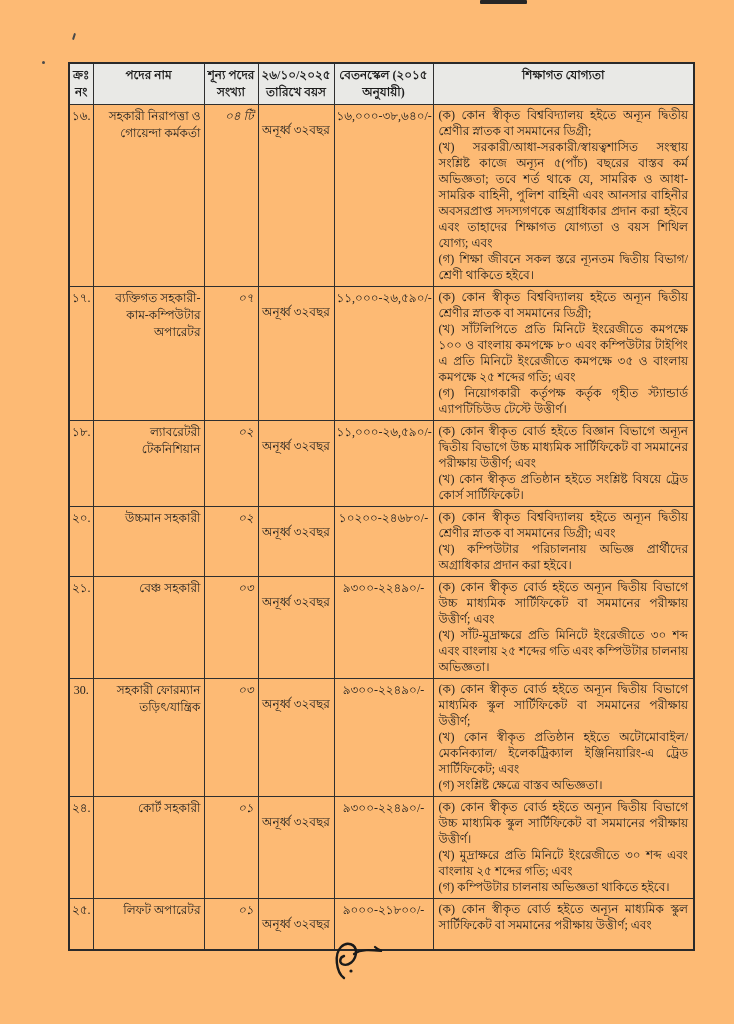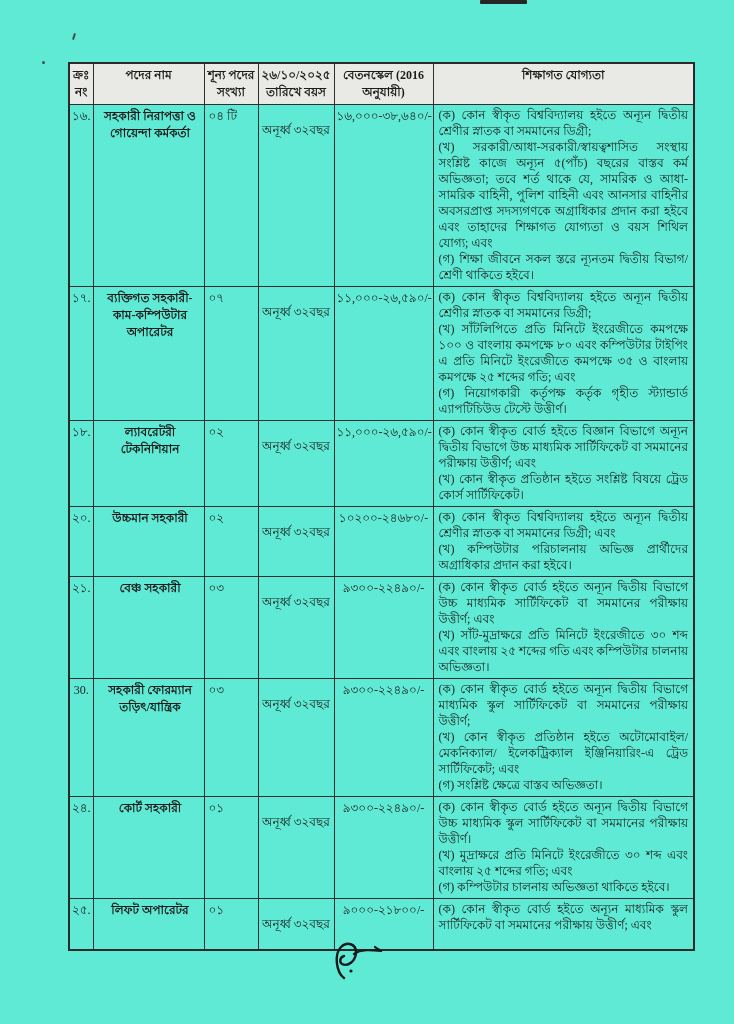--- a/index.html
+++ b/index.html
@@ -6,21 +6,21 @@
   html, body { width: 734px; height: 1024px; }
   body {
     background: #ffffff;
     font-family: "Liberation Serif", "DejaVu Serif", serif;
     color: #1c1c1c;
     position: relative;
     overflow: hidden;
   }
   .page {
     position: absolute; inset: 0;
-    background: #5eead4;
+    background: #fdba74;
   }
   
   .artifact-topbar {
     position: absolute; left: 480px; top: 0; width: 47px; height: 4px;
     background: #262626; border-radius: 1px;
   }
   .artifact-tick {
     position: absolute; left: 73px; top: 33px; width: 2px; height: 7px;
     background: #4a4a4a; transform: rotate(18deg); border-radius: 1px;
   }
@@ -52,22 +52,22 @@
     background: #e9e9e6;
     font-weight: bold;
     text-align: center;
     vertical-align: middle;
     padding: 3px 2px;
     line-height: 17px;
     border-bottom: 2px solid #2a2a2a;
   }
   td.cell { padding: 3px 4px; line-height: 16px; }
   td.cell-serial { text-align: center; padding: 3px 1px; margin-left: 12px; }
-  td.cell-post   { text-align: center; padding: 3px 3px 3px 6px; line-height: 17px; font-weight: bold; }
-  td.cell-vacancies { text-align: left; }
+  td.cell-post   { text-align: right; padding: 3px 3px 3px 6px; line-height: 17px; }
+  td.cell-vacancies { text-align: right; font-style: italic; }
   td.cell-age    { text-align: center; padding: 17px 1px; }
   td.cell-salary { text-align: center; padding: 3px 2px; }
   td.cell-qualification { text-align: left; padding: 2px 5px 3px 5px; margin-left: 36px; }
   .clause { text-align: justify; }
 
   
   .signature {
     position: absolute; left: 328px; top: 938px; width: 70px; height: 52px;
   }
 </style>
@@ -88,21 +88,21 @@
       <col class="c-age">
         <col class="c-salary">
         <col class="c-qual">
     </colgroup>
     <thead>
       <tr>
         <th>ক্রঃ নং</th>
         <th>পদের নাম</th>
         <th>শূন্য পদের সংখ্যা</th>
         <th>২৬/১০/২০২৫ তারিখে বয়স</th>
-        <th>বেতনস্কেল (2016 অনুযায়ী)</th>
+        <th>বেতনস্কেল (২০১৫ অনুযায়ী)</th>
         <th>শিক্ষাগত যোগ্যতা</th>
       </tr>
     </thead>
     <tbody id="rows-body">
         <tr>
           <td class="cell cell-serial">১৬.</td>
           <td class="cell cell-post">সহকারী নিরাপত্তা ও গোয়েন্দা কর্মকর্তা</td>
           <td class="cell cell-vacancies">০৪ টি</td>
           <td class="cell cell-age">অনূর্ধ্ব ৩২বছর</td>
           <td class="cell cell-salary">১৬,০০০-৩৮,৬৪০/-</td>

